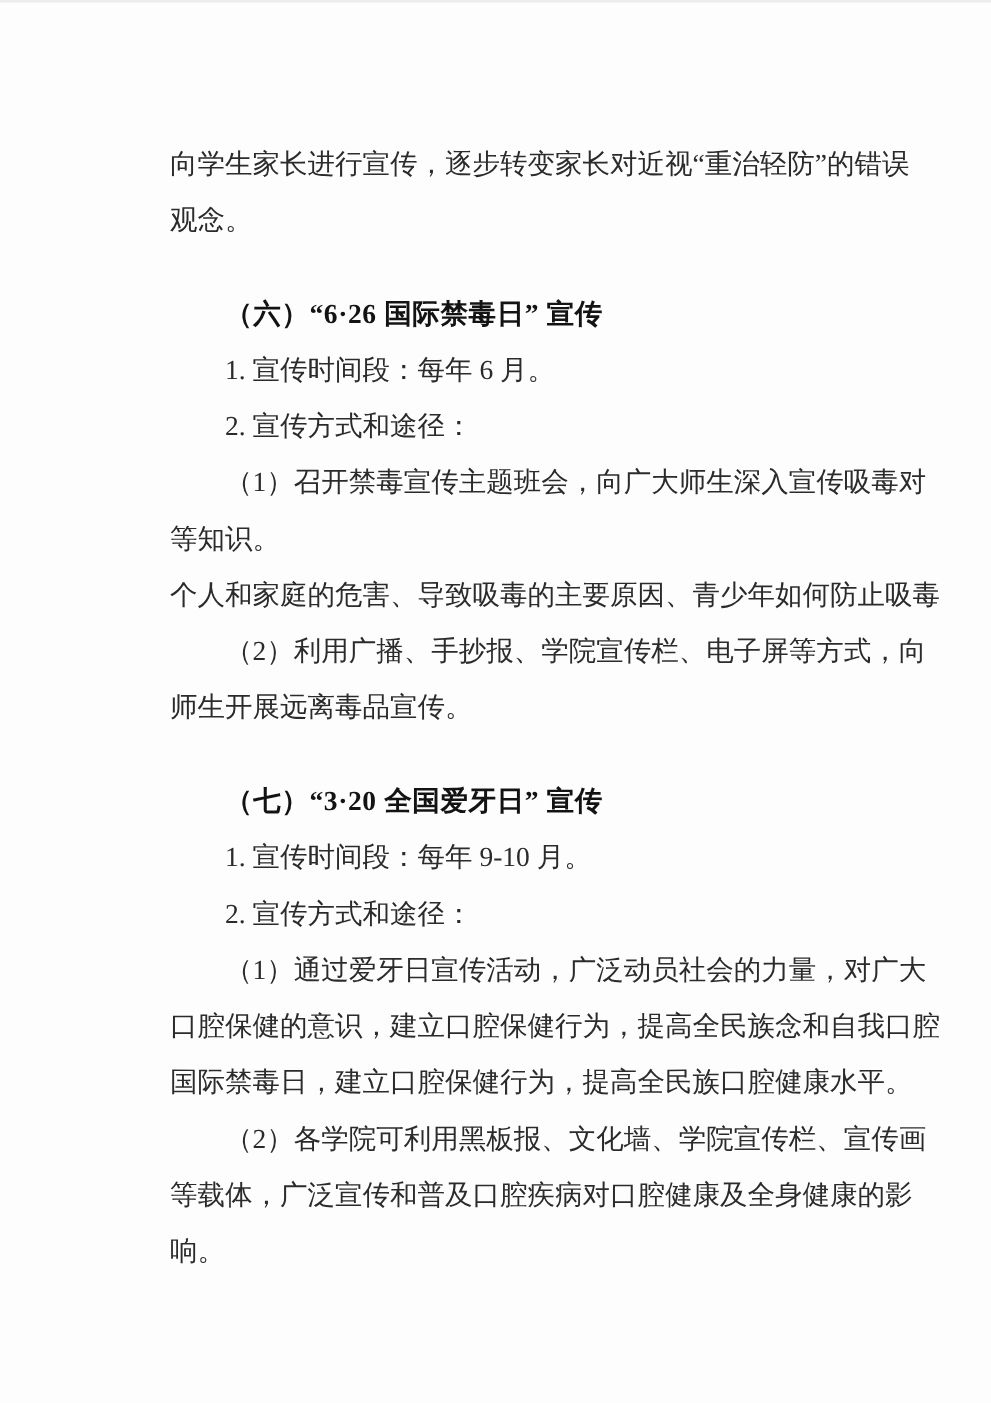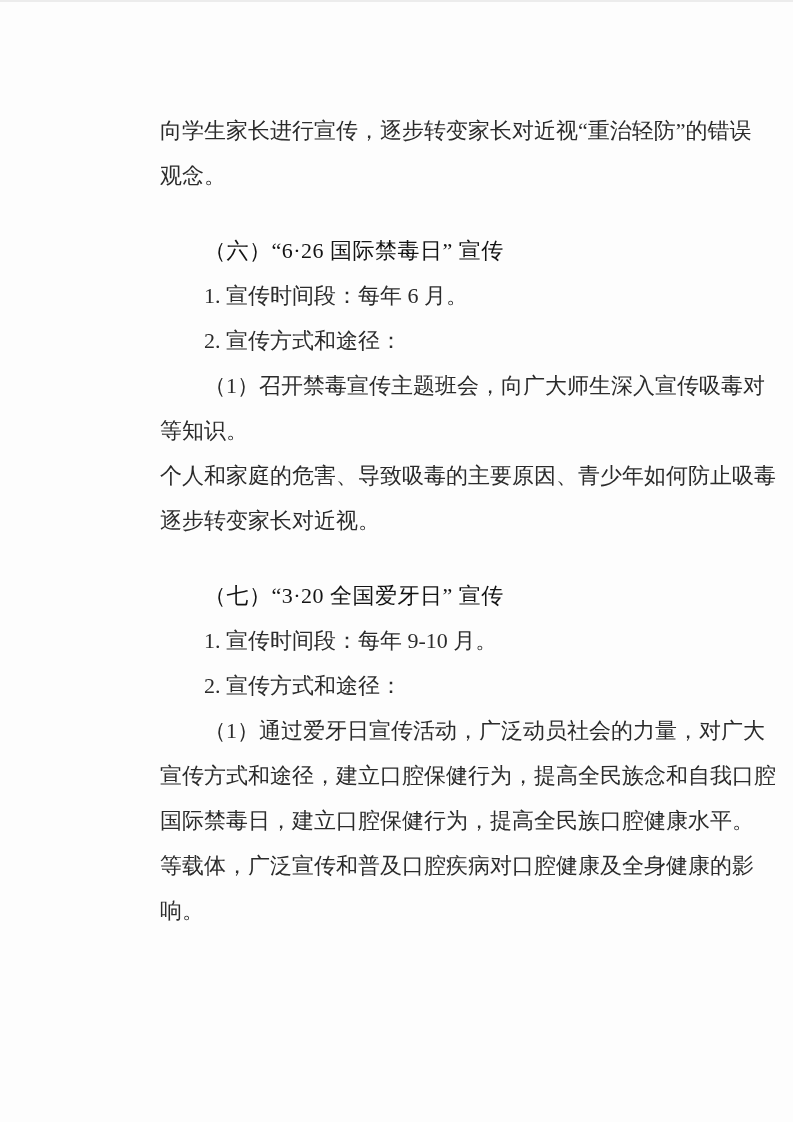--- a/index.html
+++ b/index.html
@@ -17,32 +17,32 @@
   }
   .scan-edge {
     position: absolute;
     top: 0; left: 0;
     width: 100%;
     height: 2px;
     background: #ececec;
   }
   .content {
     position: absolute;
-    left: 160px;
+    left: 136px;
     top: 108px;
     width: 548px;
     color: #2b2b2b;
     font-size: 22px;
     line-height: 45px;
     text-align: justify;
   }
   .block { margin: 0; }
   .block.heading {
     margin-top: 30px;
-    font-weight: normal;
+    font-weight: bold;
     color: #131313;
     letter-spacing: 0.5px;
   }
   .line { white-space: nowrap; }
   .line.first { text-indent: 2em; }
   .block.continuation .line.first { text-indent: 0; }
 </style>
 </head>
 <body>
 
@@ -61,34 +61,36 @@
       </div>
       <div class="block numbered">
         <div class="line first">2. 宣传方式和途径：</div>
       </div>
       <div class="block paragraph">
         <div class="line first">（1）召开禁毒宣传主题班会，向广大师生深入宣传吸毒对</div>
         <div class="line">等知识。</div>
         <div class="line">个人和家庭的危害、导致吸毒的主要原因、青少年如何防止吸毒</div>
       </div>
       <div class="block paragraph">
-        <div class="line">逐步转变家长对近视。</div>
+        <div class="line first">（2）利用广播、手抄报、学院宣传栏、电子屏等方式，向</div>
+        <div class="line">师生开展远离毒品宣传。</div>
       </div>
       <div class="block heading">
         <div class="line first">（七）“3·20 全国爱牙日” 宣传</div>
       </div>
       <div class="block numbered">
         <div class="line first">1. 宣传时间段：每年 9-10 月。</div>
       </div>
       <div class="block numbered">
         <div class="line first">2. 宣传方式和途径：</div>
       </div>
       <div class="block paragraph">
         <div class="line first">（1）通过爱牙日宣传活动，广泛动员社会的力量，对广大</div>
-        <div class="line">宣传方式和途径，建立口腔保健行为，提高全民族念和自我口腔</div>
+        <div class="line">口腔保健的意识，建立口腔保健行为，提高全民族念和自我口腔</div>
         <div class="line">国际禁毒日，建立口腔保健行为，提高全民族口腔健康水平。</div>
       </div>
       <div class="block paragraph">
+        <div class="line first">（2）各学院可利用黑板报、文化墙、学院宣传栏、宣传画</div>
         <div class="line">等载体，广泛宣传和普及口腔疾病对口腔健康及全身健康的影</div>
         <div class="line">响。</div>
       </div>
     </div>
 </div>
 
 </body></html>

